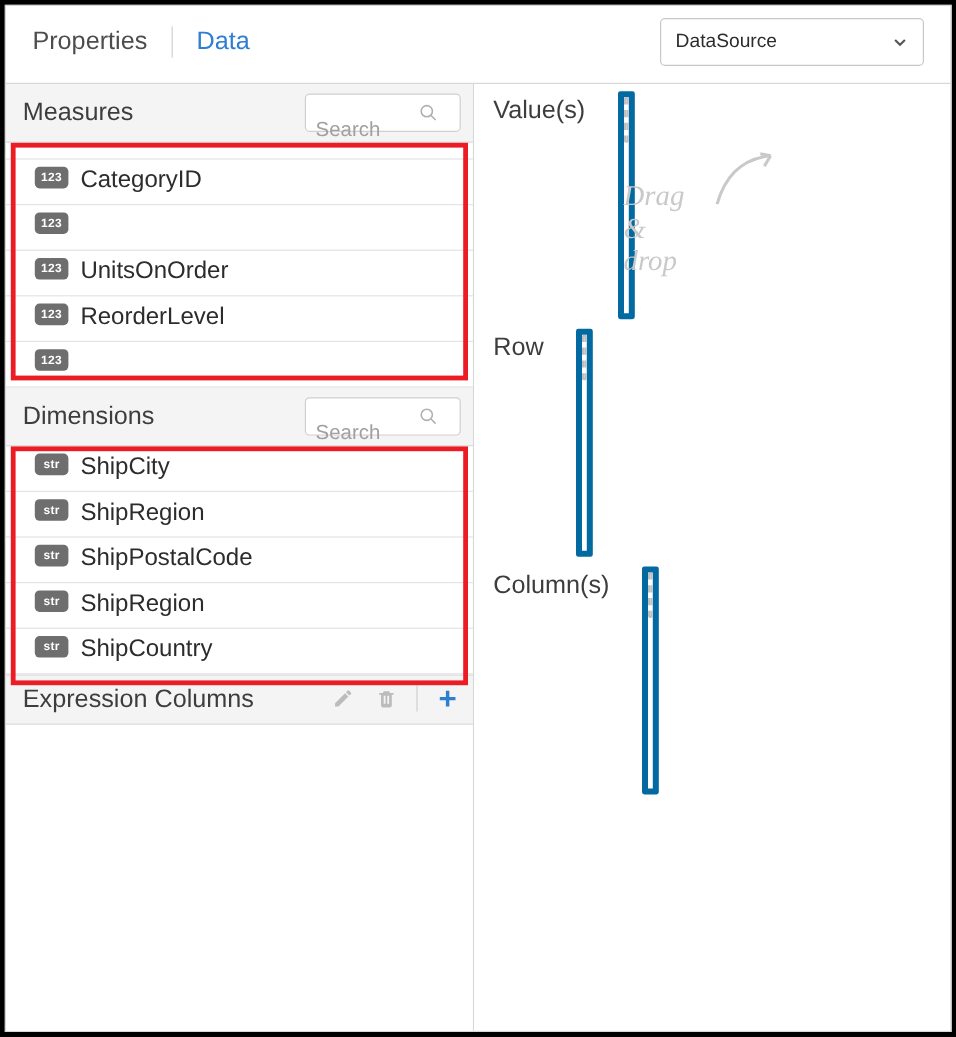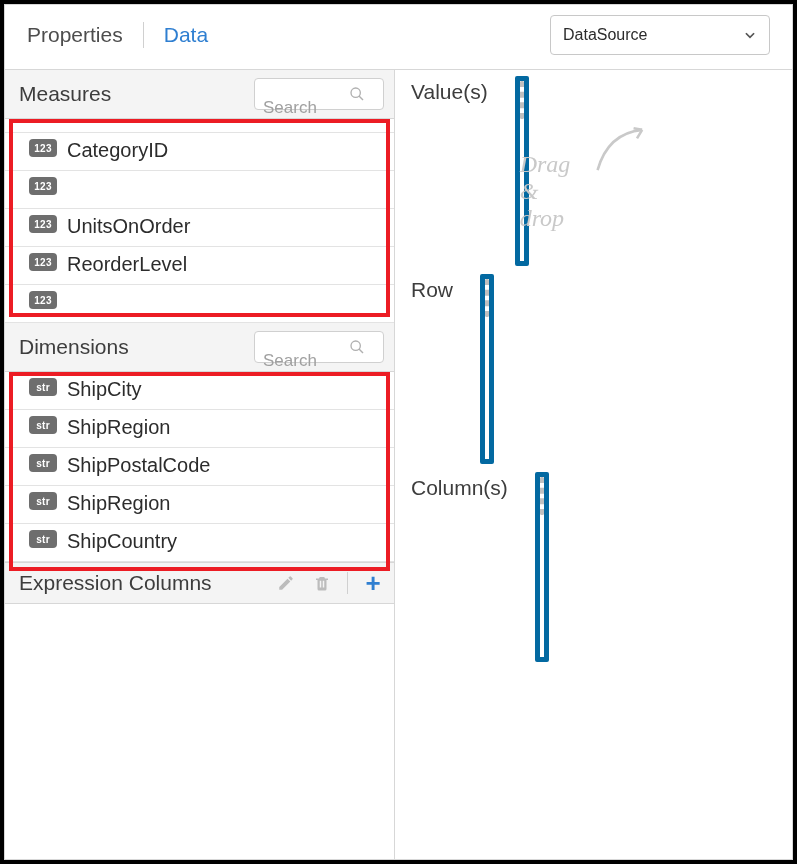--- a/index.html
+++ b/index.html
@@ -64,21 +64,21 @@
   .badge {
     display: inline-flex; align-items: center; justify-content: center;
     width: 28px; height: 18px; border-radius: 4px; background: #6e6e6e;
     color: #fff; font-size: 10px; font-weight: 600; letter-spacing: 0.3px;
     flex-shrink: 0;
   }
   .badge.num::after { content: "123"; }
   .badge.str::after { content: "str"; }
 
   .expr-head {
-    display: flex; align-items: center; justify-content: space-between;
+    display: flex; align-items: flex-start; justify-content: space-between;
     padding: 8px 10px 8px 14px; border-top: 1px solid #d7d7d7; border-bottom: 1px solid #d7d7d7;
     background: #f4f4f4;
   }
   .expr-actions { display: flex; align-items: center; gap: 14px; }
   .icon-btn { width: 22px; height: 22px; display: inline-flex; align-items: center; justify-content: center; cursor: pointer; color: #9c9c9c; }
   .icon-btn.plus { color: #2f7fd1; font-size: 26px; font-weight: 600; line-height: 1; }
   .vsep { width: 1px; height: 22px; background: #d0d0d0; }
   .expr-body { flex: 1; background: #fff; }
 
   .drop-section { display: flex; flex-direction: row; gap: 21px; }

